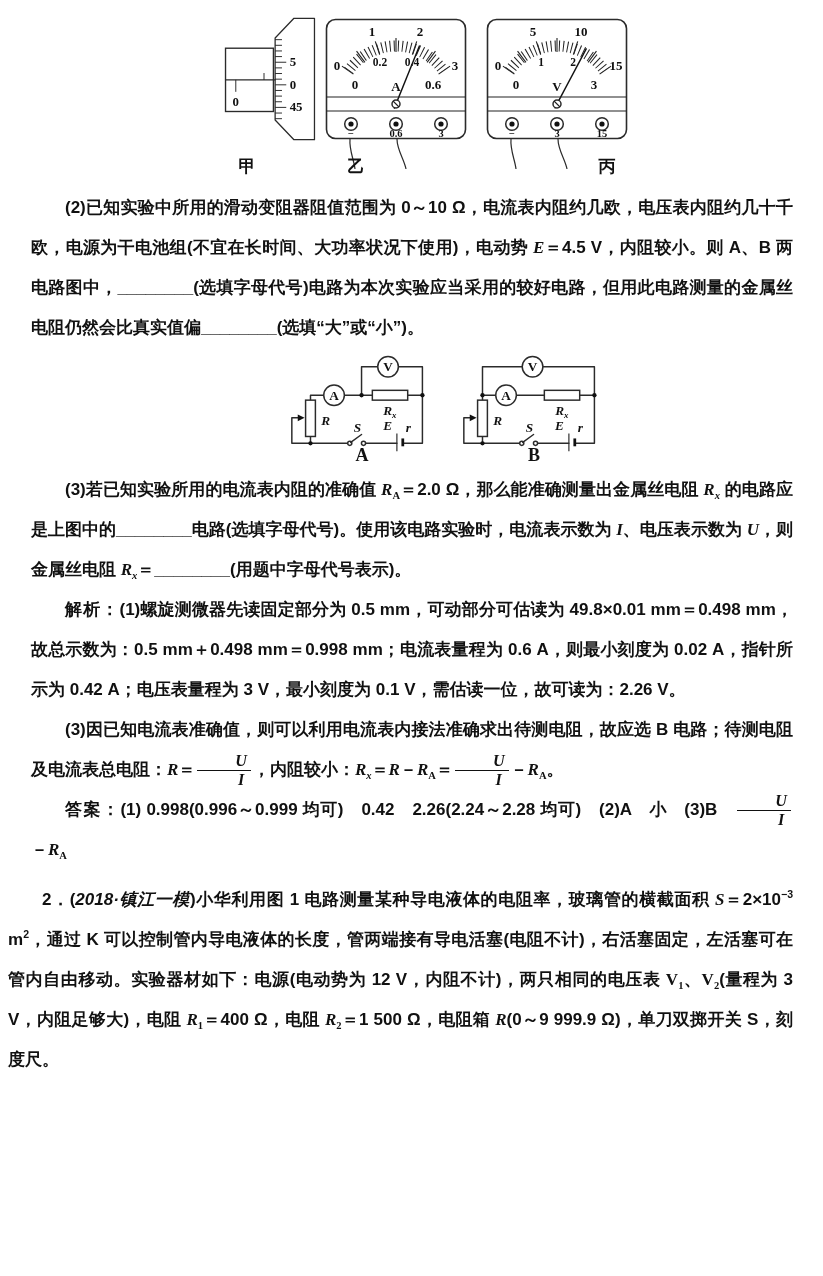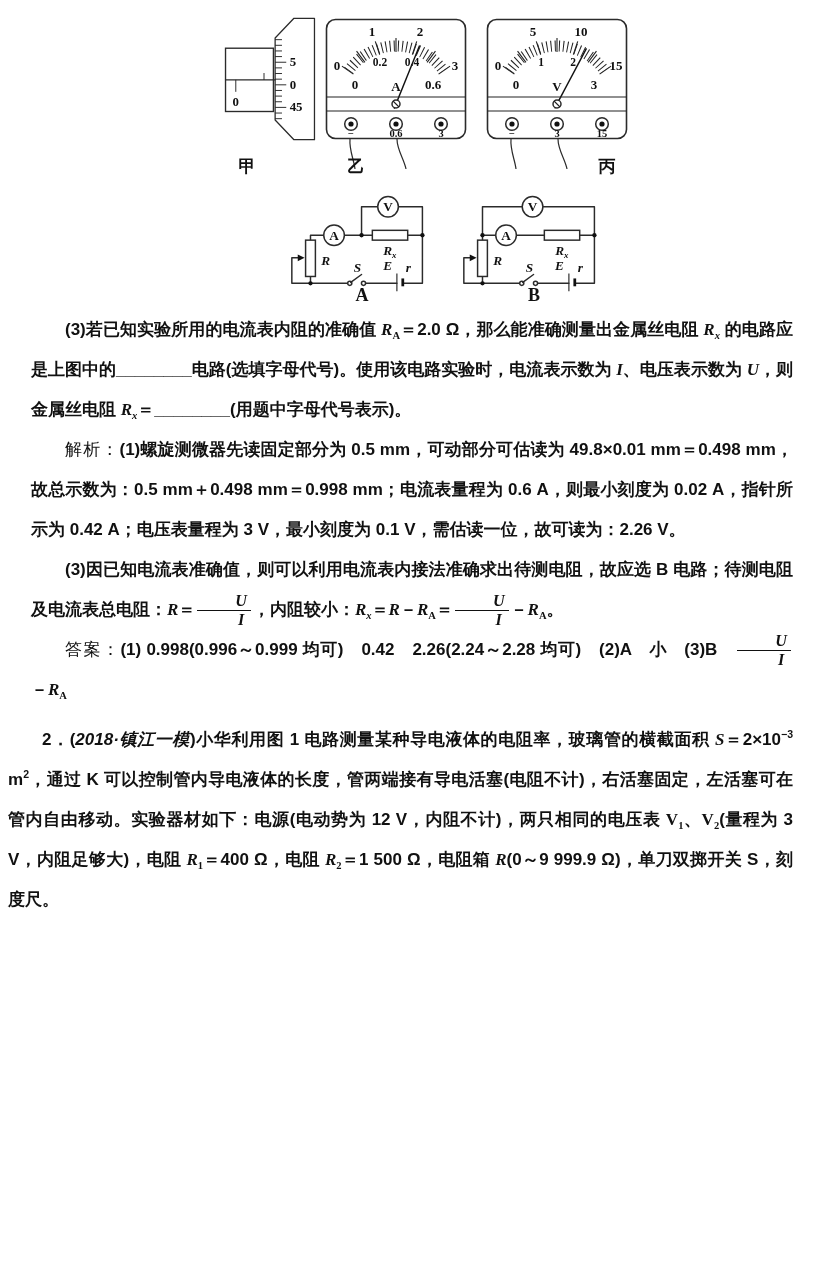--- a/index.html
+++ b/index.html
@@ -23,21 +23,21 @@
   .mbox{fill:none;stroke:#2b2b2b;stroke-width:1.6;}
   .ticks{fill:none;stroke:#222;stroke-width:11;stroke-dasharray:1 3.1;}
   .mln{stroke:#222;stroke-width:1.1;}
   .needle{stroke:#111;stroke-width:1.4;}
   .mtext{font-family:"Liberation Serif","DejaVu Serif",serif;fill:#111;}
   .t13{font-size:13px;} .t11{font-size:11.5px;} .t10{font-size:10.5px;} .t15{font-size:15px;}
   
   .para{margin:0;padding:0 30px 0 31px;font-size:17px;line-height:40px;
         text-align:justify;text-indent:2em;color:#111;font-weight:700;}
   .para.qtop{margin-top:10px;padding-left:8px;}
-  .seg-h{font-weight:400;letter-spacing:1px;}
+  .seg-h{font-weight:700;letter-spacing:1px;}
   .seg-bi{font-weight:900;font-style:italic;}
   .seg-v{font-family:"Liberation Serif","DejaVu Serif",serif;font-style:italic;font-weight:700;}
   .seg-r{font-family:"Liberation Serif","DejaVu Serif",serif;font-weight:700;}
   sub.seg-sub{font-size:0.62em;line-height:0;}
   sup.seg-sup{font-size:0.62em;line-height:0;}
   .frac{display:inline-flex;flex-direction:column;vertical-align:middle;text-align:center;
         font-family:"Liberation Serif","DejaVu Serif",serif;font-style:italic;font-weight:700;
         line-height:1.12;font-size:0.95em;margin:0 2px;}
   .frac .fn{display:block;border-bottom:1.6px solid #111;padding:0 4px;}
   .frac .fd{display:block;padding:0 4px;}
@@ -158,20 +158,21 @@
       <text class="mtext t10" x="116" y="119" text-anchor="middle">15</text>
       <path class="wt" d="M25,121 C24,132 29,142 30,151"></path>
       <path class="wt" d="M72,121 C72,132 79,141 81,151"></path>
     </svg>
 
     <span class="figcap" style="left:232px;top:155px">甲</span>
     <span class="figcap" style="left:341px;top:155px">乙</span>
     <span class="figcap" style="left:592px;top:155px">丙</span>
   </div>
 
+  <p class="para"><span class="seg-t">(2)已知实验中所用的滑动变阻器阻值范围为 0～10 Ω，电流表内阻约几欧，电压表内阻约几十千欧，电源为干电池组(不宜在长时间、大功率状况下使用)，电动势 </span><span class="seg-v">E</span><span class="seg-t">＝4.5 V，内阻较小。则 A、B 两电路图中，________(选填字母代号)电路为本次实验应当采用的较好电路，但用此电路测量的金属丝电阻仍然会比真实值偏________(选填“大”或“小”)。</span></p>
 
   <div class="fig2">
 
     <svg class="abs" style="left:283px;top:2px;width:162px;height:116px" viewBox="0 0 165 118">
       <path class="w" d="M28,46 H41 M63,46 H91 M127,46 H142 M80,46 V17 H96 M118,17 H142 V46 M142,46 V95 H122 M116,95 H84 M66,95 H28 M28,46 V51 M28,88 V95 M9,69 H15 M9,69 V95 H28"></path>
       <circle class="cmp" cx="52" cy="46" r="10.5"></circle>
       <circle class="cmp" cx="107" cy="17" r="10.5"></circle>
       <rect class="cmp" x="91" y="41" width="36" height="10"></rect>
       <rect class="cmp" x="23" y="51" width="10" height="37"></rect>
       <polygon class="dot" points="22,69 15,65.5 15,72.5"></polygon>

